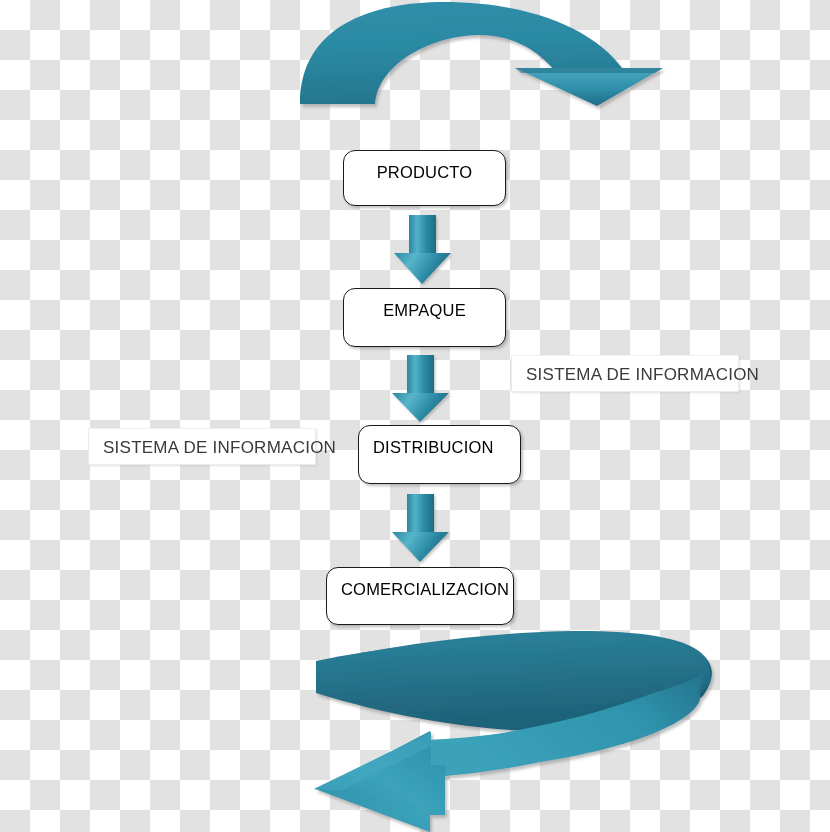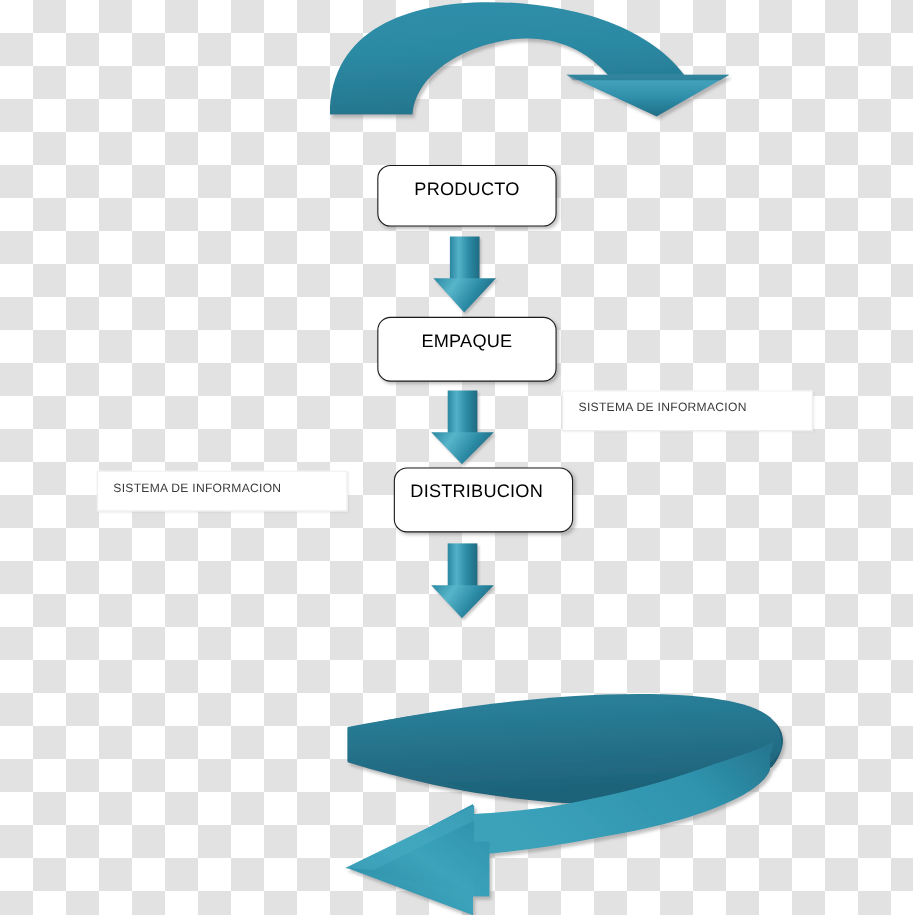--- a/index.html
+++ b/index.html
@@ -50,21 +50,21 @@
 
   
   .infocard {
     position: absolute;
     box-sizing: border-box;
     background: #ffffff;
     border: 1px solid #ececed;
     border-top-color: #f2f2f2;
     box-shadow: 1px 1px 2px rgba(170,170,170,0.35);
     color: #3a3a3a;
-    font-size: 11px;
+    font-size: 17px;
     letter-spacing: 0.25px;
     padding: 9px 0 0 14px;
     white-space: nowrap;
   }
 </style>
 </head>
 <body>
 
 <div id="canvas">
 
@@ -196,20 +196,23 @@
   </div>
 
   <div class="node" style="left:343px; top:288px; width:163px; height:59px;">
     <span>EMPAQUE</span>
   </div>
 
   <div class="node left-ish" style="left:340px; top:425px; width:163px; height:59px;margin-left:18px;">
     <span>DISTRIBUCION</span>
   </div>
 
+  <div class="node left-ish" style="left:326px; top:567px; width:188px; height:58px;">
+    <span>COMERCIALIZACION</span>
+  </div>
 
   <div class="infocard" style="left:511px; top:355px; width:228px; height:37px;">
     <span>SISTEMA DE INFORMACION</span>
   </div>
 
   <div class="infocard" style="left:88px; top:428px; width:228px; height:37px;">
     <span>SISTEMA DE INFORMACION</span>
   </div>
 
 </div>

